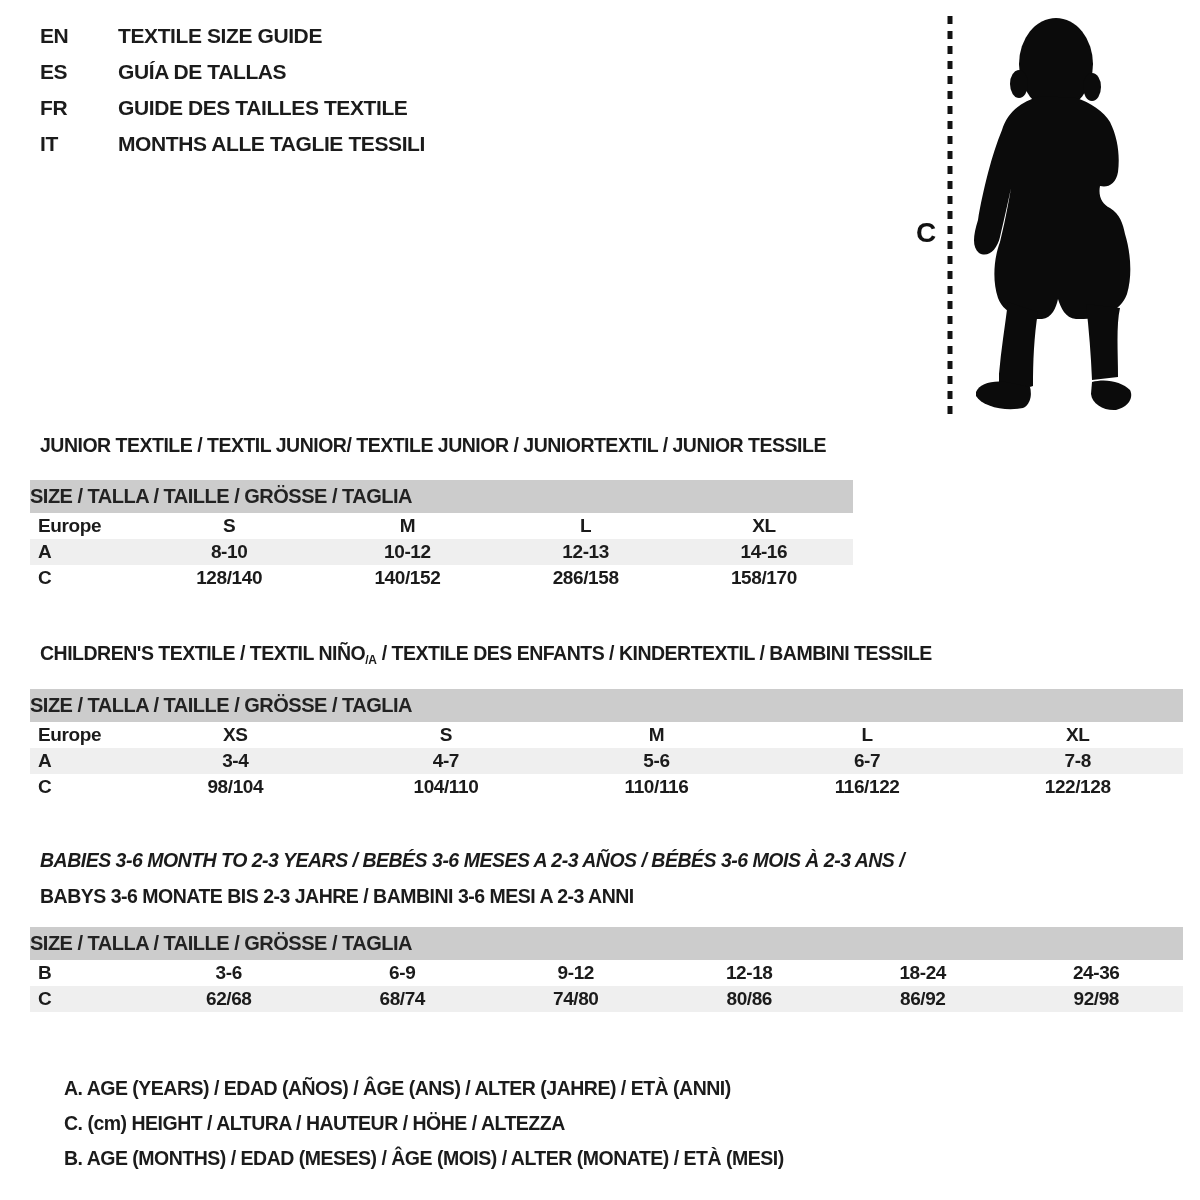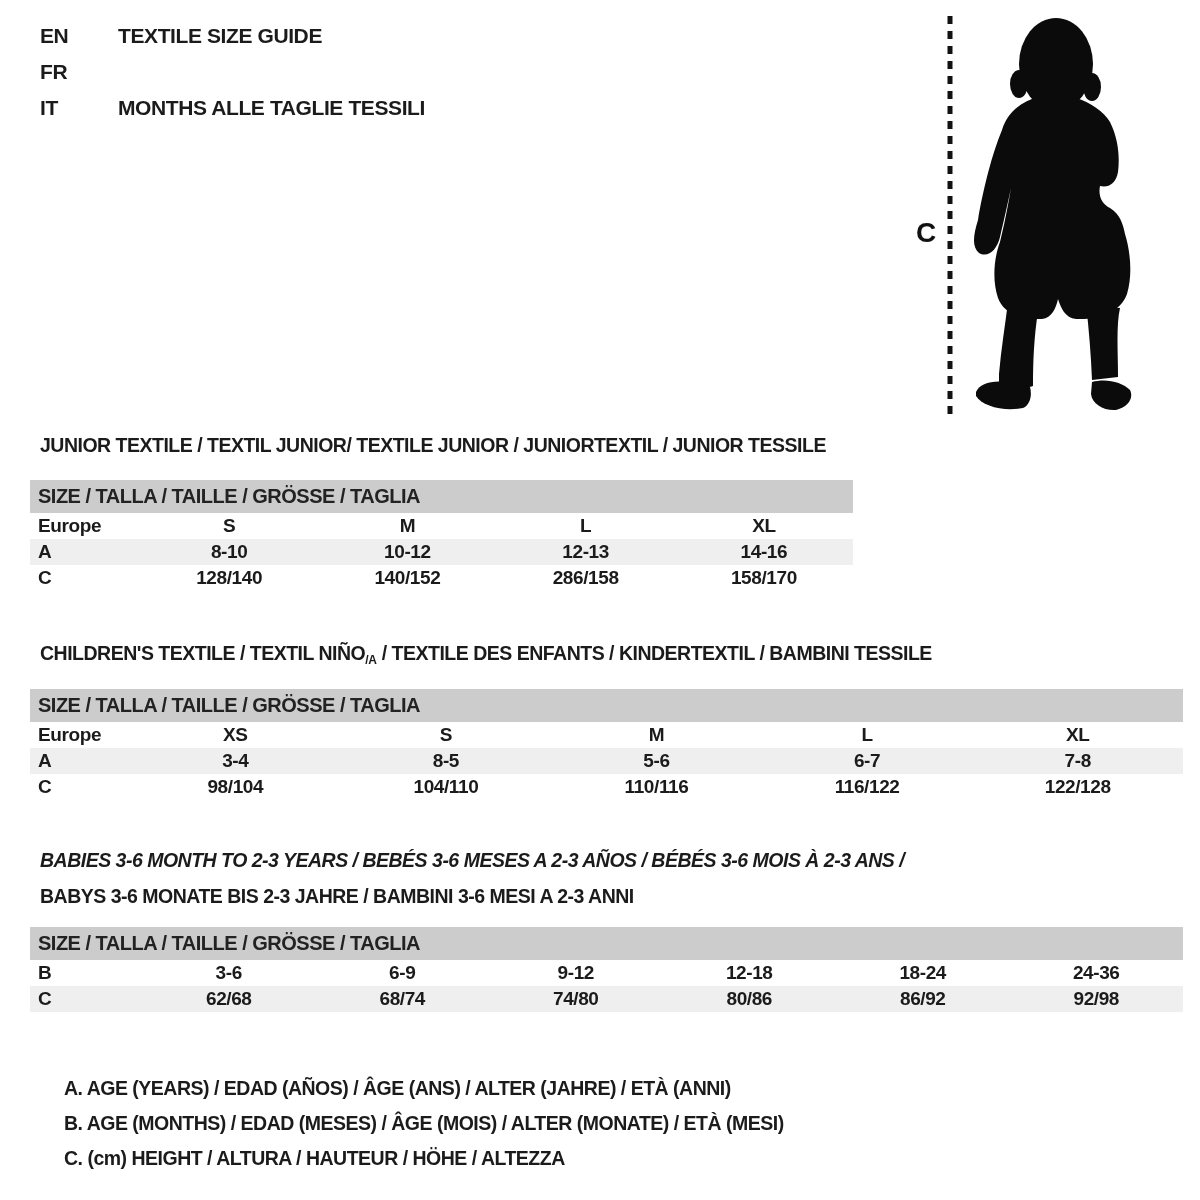--- a/index.html
+++ b/index.html
@@ -28,21 +28,21 @@
   .sec-title {
     font-weight: 700; font-size: 19.5px; letter-spacing: -0.5px; white-space: nowrap;
   }
   .sub { font-size: 12px; vertical-align: -4px; letter-spacing: -0.2px; }
 
   
   .table { box-sizing: border-box; }
   .thead {
     height: 33px; background: #cccccc;
     display: flex; align-items: center;
-    padding-left: 8px; box-sizing: border-box;
+    box-sizing: border-box;
     font-weight: 700; font-size: 20px; letter-spacing: -0.5px;
     color: #222222; white-space: nowrap;
   }
   .trow { height: 26px; display: flex; align-items: center; }
   .trow.stripe { background: #efefef; }
   .cell {
     flex: 1; text-align: center;
     font-weight: 700; font-size: 19px; letter-spacing: -0.4px;
     white-space: nowrap;
   }
@@ -59,21 +59,26 @@
 </style>
 </head>
 <body>
 
 <div class="abs lang-block">
   <div class="lang-row">
     <span class="lang-code">EN</span>
     <span class="lang-label">TEXTILE SIZE GUIDE</span>
   </div>
   <div class="lang-row">
+    <span class="lang-code">ES</span>
+    <span class="lang-label">GUÍA DE TALLAS</span>
+  </div>
+  <div class="lang-row">
     <span class="lang-code">FR</span>
+    <span class="lang-label">GUIDE DES TAILLES TEXTILE</span>
   </div>
   <div class="lang-row">
     <span class="lang-code">IT</span>
     <span class="lang-label">MONTHS ALLE TAGLIE TESSILI</span>
   </div>
 </div>
 
 <div class="abs figure">
   <svg width="320" height="430" viewBox="0 0 320 430" xmlns="http://www.w3.org/2000/svg">
     <line x1="70" y1="16" x2="70" y2="416" stroke="#111111" stroke-width="5" stroke-dasharray="8 7"></line>
@@ -140,21 +145,21 @@
     <div class="cell label">Europe</div>
     <div class="cell">XS</div>
     <div class="cell">S</div>
     <div class="cell">M</div>
     <div class="cell">L</div>
     <div class="cell">XL</div>
   </div>
   <div class="trow stripe">
     <div class="cell label">A</div>
     <div class="cell">3-4</div>
-    <div class="cell">8-5</div>
+    <div class="cell">4-7</div>
     <div class="cell">5-6</div>
     <div class="cell">6-7</div>
     <div class="cell">7-8</div>
   </div>
   <div class="trow">
     <div class="cell label">C</div>
     <div class="cell">98/104</div>
     <div class="cell">104/110</div>
     <div class="cell">110/116</div>
     <div class="cell">116/122</div>
@@ -182,15 +187,15 @@
     <div class="cell">68/74</div>
     <div class="cell">74/80</div>
     <div class="cell">80/86</div>
     <div class="cell">86/92</div>
     <div class="cell">92/98</div>
   </div>
 </div>
 
 <div class="abs" style="left:40px; top:1071px;">
   <div class="legend-line">A. AGE (YEARS) / EDAD (AÑOS) / ÂGE (ANS) / ALTER (JAHRE) / ETÀ (ANNI)</div>
+  <div class="legend-line">C. (cm) HEIGHT / ALTURA / HAUTEUR / HÖHE / ALTEZZA</div>
   <div class="legend-line">B. AGE (MONTHS) / EDAD (MESES) / ÂGE (MOIS) / ALTER (MONATE) / ETÀ (MESI)</div>
-  <div class="legend-line">C. (cm) HEIGHT / ALTURA / HAUTEUR / HÖHE / ALTEZZA</div>
 </div>
 
 </body></html>

